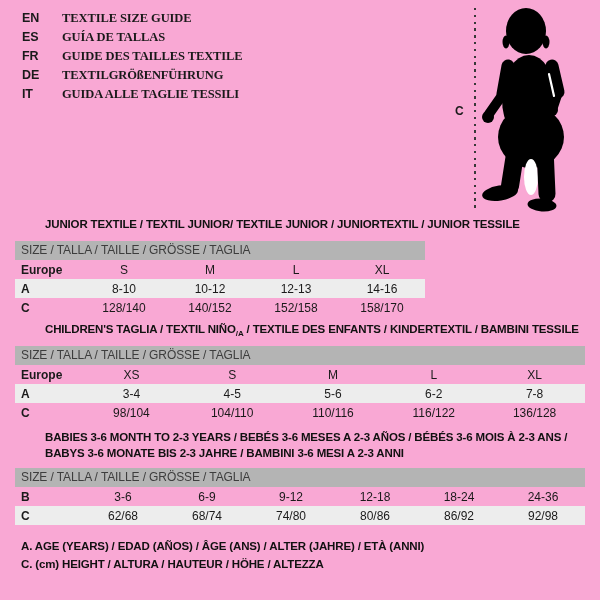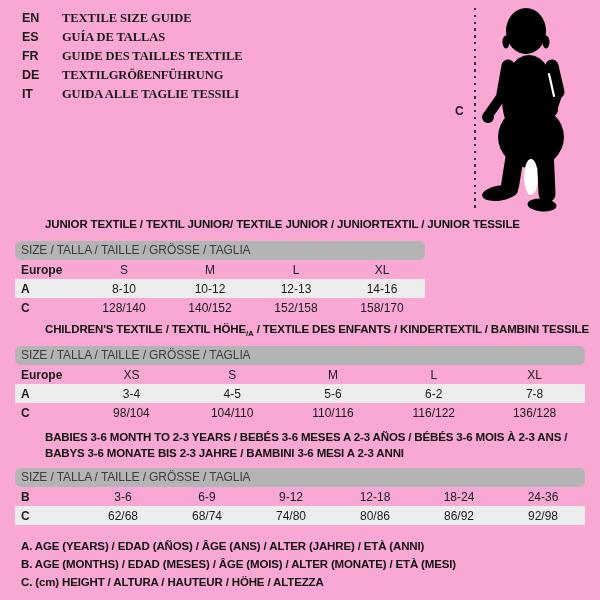--- a/index.html
+++ b/index.html
@@ -34,21 +34,21 @@
   .t-children{top:322px;width:570px;}
   .t-babies{top:429px;width:570px;}
   .tbl-title{
     font-weight:bold;font-size:11.5px;line-height:14px;margin-bottom:10px;
     letter-spacing:-0.15px;color:#111;padding-left:6px;white-space:nowrap;margin-left:24px;
   }
   .tbl-title.two-line{line-height:16px;margin-bottom:7px;white-space:normal;}
   .tbl-title sub{font-size:8px;line-height:0;}
   .tbl-bar{
     height:19px;line-height:19px;background:#b4b4b4;color:#3d3d3d;
-    padding-left:6px;font-size:12px;letter-spacing:-0.1px;border-radius:6px;
+    padding-left:6px;font-size:12px;letter-spacing:-0.1px;
   }
   .tbl-row{display:flex;height:19px;align-items:center;font-size:12px;}
   .tbl-row.shaded{background:#ededed;}
   .cell{white-space:nowrap;}
   .cell.label{flex:0 0 60px;padding-left:6px;font-weight:bold;}
   .cell.val{flex:1;text-align:center;}
 
   
   .legend{position:absolute;left:21px;top:537px;}
   .legend-line{
@@ -130,21 +130,21 @@
     <div class="tbl-row">
       <div class="cell label">C</div>
       <div class="cell val">128/140</div>
       <div class="cell val">140/152</div>
       <div class="cell val">152/158</div>
       <div class="cell val">158/170</div>
     </div>
   </div>
 
   <div class="size-table t-children">
-    <div class="tbl-title"><span>CHILDREN'S TEXTILE / TEXTIL HÖHE</span><sub>/A</sub><span> / TEXTILE DES ENFANTS / KINDERTEXTIL / BAMBINI TESSILE</span></div>
+    <div class="tbl-title"><span>CHILDREN'S TAGLIA / TEXTIL NIÑO</span><sub>/A</sub><span> / TEXTILE DES ENFANTS / KINDERTEXTIL / BAMBINI TESSILE</span></div>
     <div class="tbl-bar">SIZE / TALLA / TAILLE / GRÖSSE / TAGLIA</div>
     <div class="tbl-row">
       <div class="cell label">Europe</div>
       <div class="cell val">XS</div>
       <div class="cell val">S</div>
       <div class="cell val">M</div>
       <div class="cell val">L</div>
       <div class="cell val">XL</div>
     </div>
     <div class="tbl-row shaded">
@@ -186,17 +186,16 @@
       <div class="cell val">68/74</div>
       <div class="cell val">74/80</div>
       <div class="cell val">80/86</div>
       <div class="cell val">86/92</div>
       <div class="cell val">92/98</div>
     </div>
   </div>
 
   <div class="legend">
     <div class="legend-line">A. AGE (YEARS) / EDAD (AÑOS) / ÂGE (ANS) / ALTER (JAHRE) / ETÀ (ANNI)</div>
-    <div class="legend-line">B. AGE (MONTHS) / EDAD (MESES) / ÂGE (MOIS) / ALTER (MONATE) / ETÀ (MESI)</div>
     <div class="legend-line">C. (cm) HEIGHT / ALTURA / HAUTEUR / HÖHE / ALTEZZA</div>
   </div>
 
 </div>
 
 </body></html>

